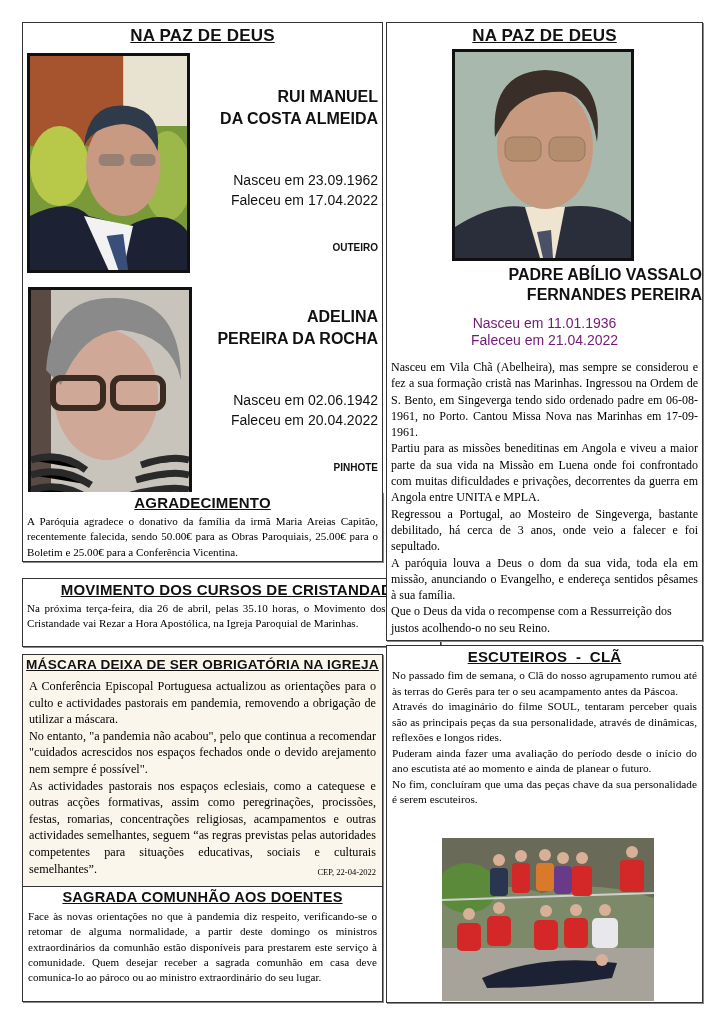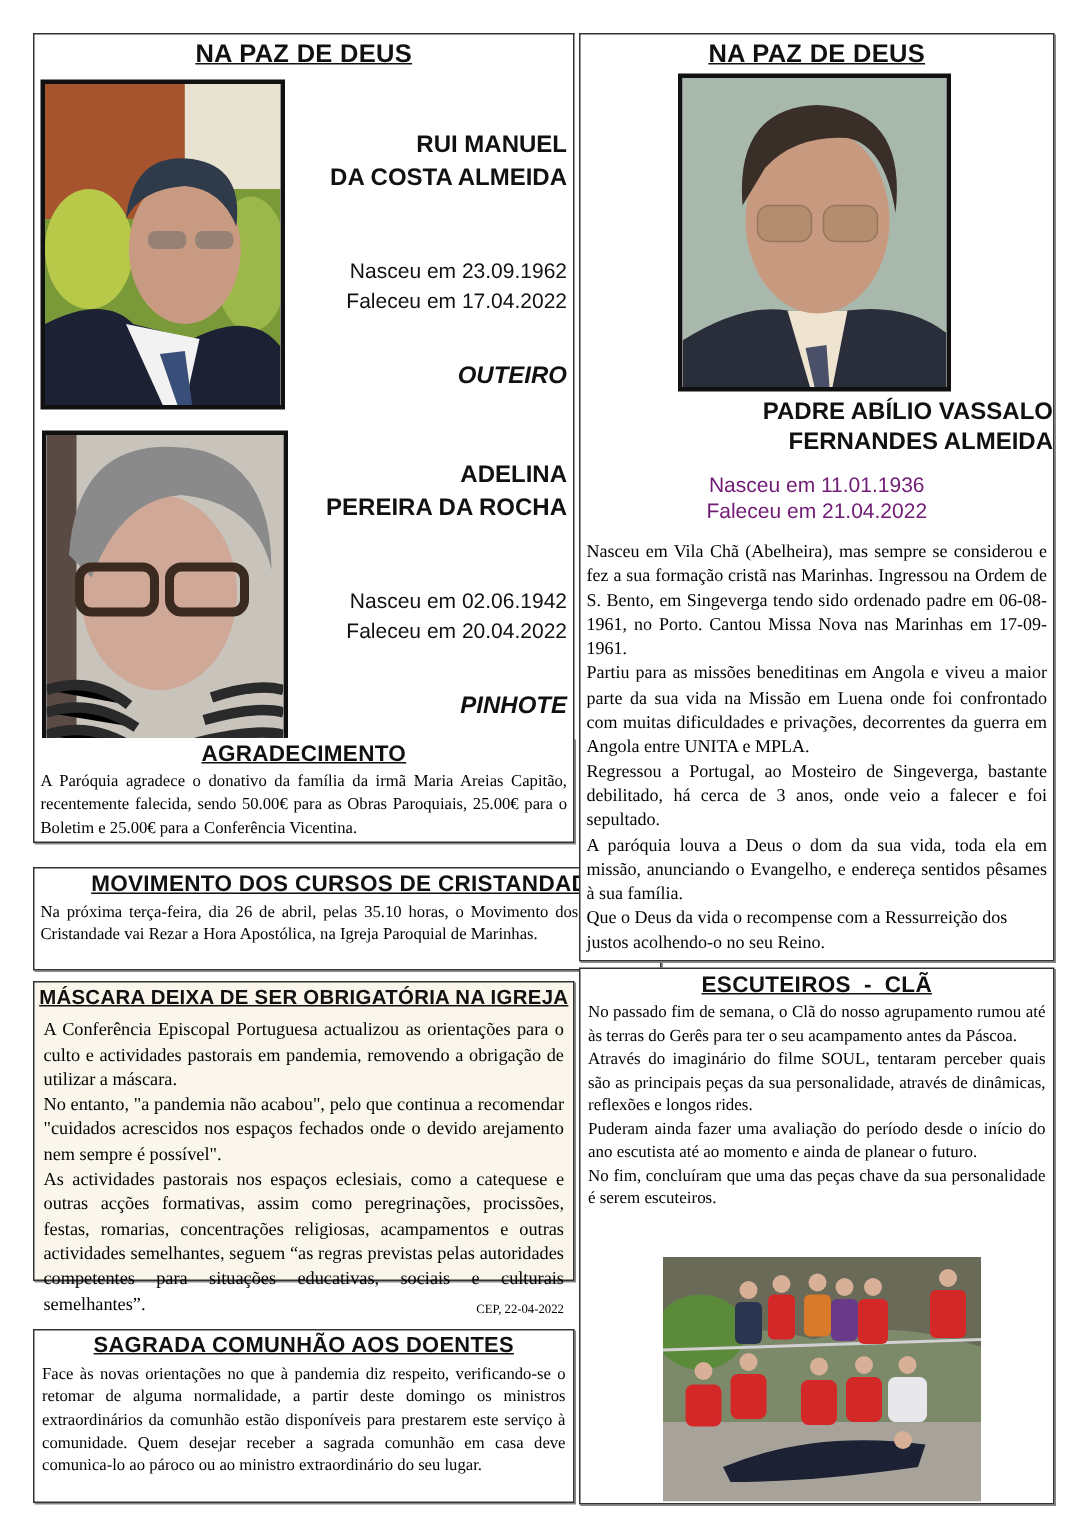--- a/index.html
+++ b/index.html
@@ -15,32 +15,32 @@
   #box-obit-left { left: 22px; top: 22px; width: 361px; height: 485px; border-bottom: none; box-shadow: none; }
   #obit-left-title { position: absolute; left: 0; right: 0; top: 3px; font-size: 17px; }
   .photo { position: absolute; border: 3px solid #111; overflow: hidden; }
   .photo svg { display: block; width: 100%; height: 100%; }
   #photo-rui { left: 4px; top: 30px; width: 163px; height: 220px; }
   #photo-adelina { left: 5px; top: 264px; width: 164px; height: 218px; }
 
   .person-info { position: absolute; left: 175px; width: 180px; text-align: right; color: #111; }
   .person-name { font-weight: bold; font-size: 16px; line-height: 22px; }
   .person-dates { font-size: 14px; line-height: 20px; }
-  .person-place { font-weight: bold; font-size: 16px; font-style: italic; }
+  .person-place { font-weight: bold; font-size: 10px; }
 
   
   #box-agrad { left: 22px; top: 492px; width: 361px; height: 70px; border-top: none; }
   #agrad-title { position: absolute; left: 0; right: 0; top: 2px; font-size: 15px; }
   #agrad-text { position: absolute; left: 4px; right: 4px; top: 22px; }
 
   #box-movimento { left: 22px; top: 578px; width: 419px; height: 69px; }
   #movimento-title { position: absolute; left: 0; right: 0; top: 2px; font-size: 15px; }
   #movimento-text { position: absolute; left: 4px; right: 4px; top: 22px; }
 
-  #box-mascara { left: 22px; top: 654px; width: 361px; height: 200px; background: #faf6ec; }
+  #box-mascara { left: 22px; top: 654px; width: 361px; height: 248px; background: #faf6ec; }
   #mascara-title { position: absolute; left: 0; right: 0; top: 2px; font-size: 13.6px; }
   #mascara-text { position: absolute; left: 6px; right: 6px; top: 23px; font-size: 12.2px; line-height: 16.6px; }
   #mascara-source { float: right; font-size: 8.5px; margin-top: 3px; }
 
   #box-comunhao { left: 22px; top: 886px; width: 361px; height: 116px; }
   #comunhao-title { position: absolute; left: 0; right: 0; top: 2px; font-size: 14.6px; }
   #comunhao-text { position: absolute; left: 5px; right: 5px; top: 22px; }
 
   
   #box-obit-right { left: 386px; top: 22px; width: 317px; height: 619px; }
@@ -150,21 +150,21 @@
       <path d="M70 155 L85 206 L100 206 L110 155 Z" fill="#efe4d0"></path>
       <path d="M82 180 L88 206 L98 206 L96 178 Z" fill="#4a5068"></path>
       <ellipse cx="90" cy="95" rx="48" ry="62" fill="#c79a80"></ellipse>
       <path d="M40 85 Q35 20 90 18 Q150 20 142 90 Q135 45 110 40 Q75 38 55 60 Z" fill="#3a2e28"></path>
       <rect x="50" y="85" width="36" height="24" rx="8" fill="#b08a6a" opacity="0.8" stroke="#8a6e54"></rect>
       <rect x="94" y="85" width="36" height="24" rx="8" fill="#b08a6a" opacity="0.8" stroke="#8a6e54"></rect>
     </svg>
   </div>
   <div id="padre-name">
     <div>PADRE ABÍLIO VASSALO</div>
-    <div>FERNANDES ALMEIDA</div>
+    <div>FERNANDES PEREIRA</div>
   </div>
   <div id="padre-dates">
     <div>Nasceu em 11.01.1936</div>
     <div>Faleceu em 21.04.2022</div>
   </div>
   <div class="body-text" id="padre-text">
     <p>Nasceu em Vila Chã (Abelheira), mas sempre se considerou e fez a sua formação cristã nas Marinhas. Ingressou na Ordem de S. Bento, em Singeverga tendo sido ordenado padre em 06-08-1961, no Porto. Cantou Missa Nova nas Marinhas em 17-09-1961.</p>
     <p>Partiu para as missões beneditinas em Angola e viveu a maior parte da sua vida na Missão em Luena onde foi confrontado com muitas dificuldades e privações, decorrentes da guerra em Angola entre UNITA e MPLA.</p>
     <p>Regressou a Portugal, ao Mosteiro de Singeverga, bastante debilitado, há cerca de 3 anos, onde veio a falecer e foi sepultado.</p>
     <p>A paróquia louva a Deus o dom da sua vida, toda ela em missão, anunciando o Evangelho, e endereça sentidos pêsames à sua família.</p>

